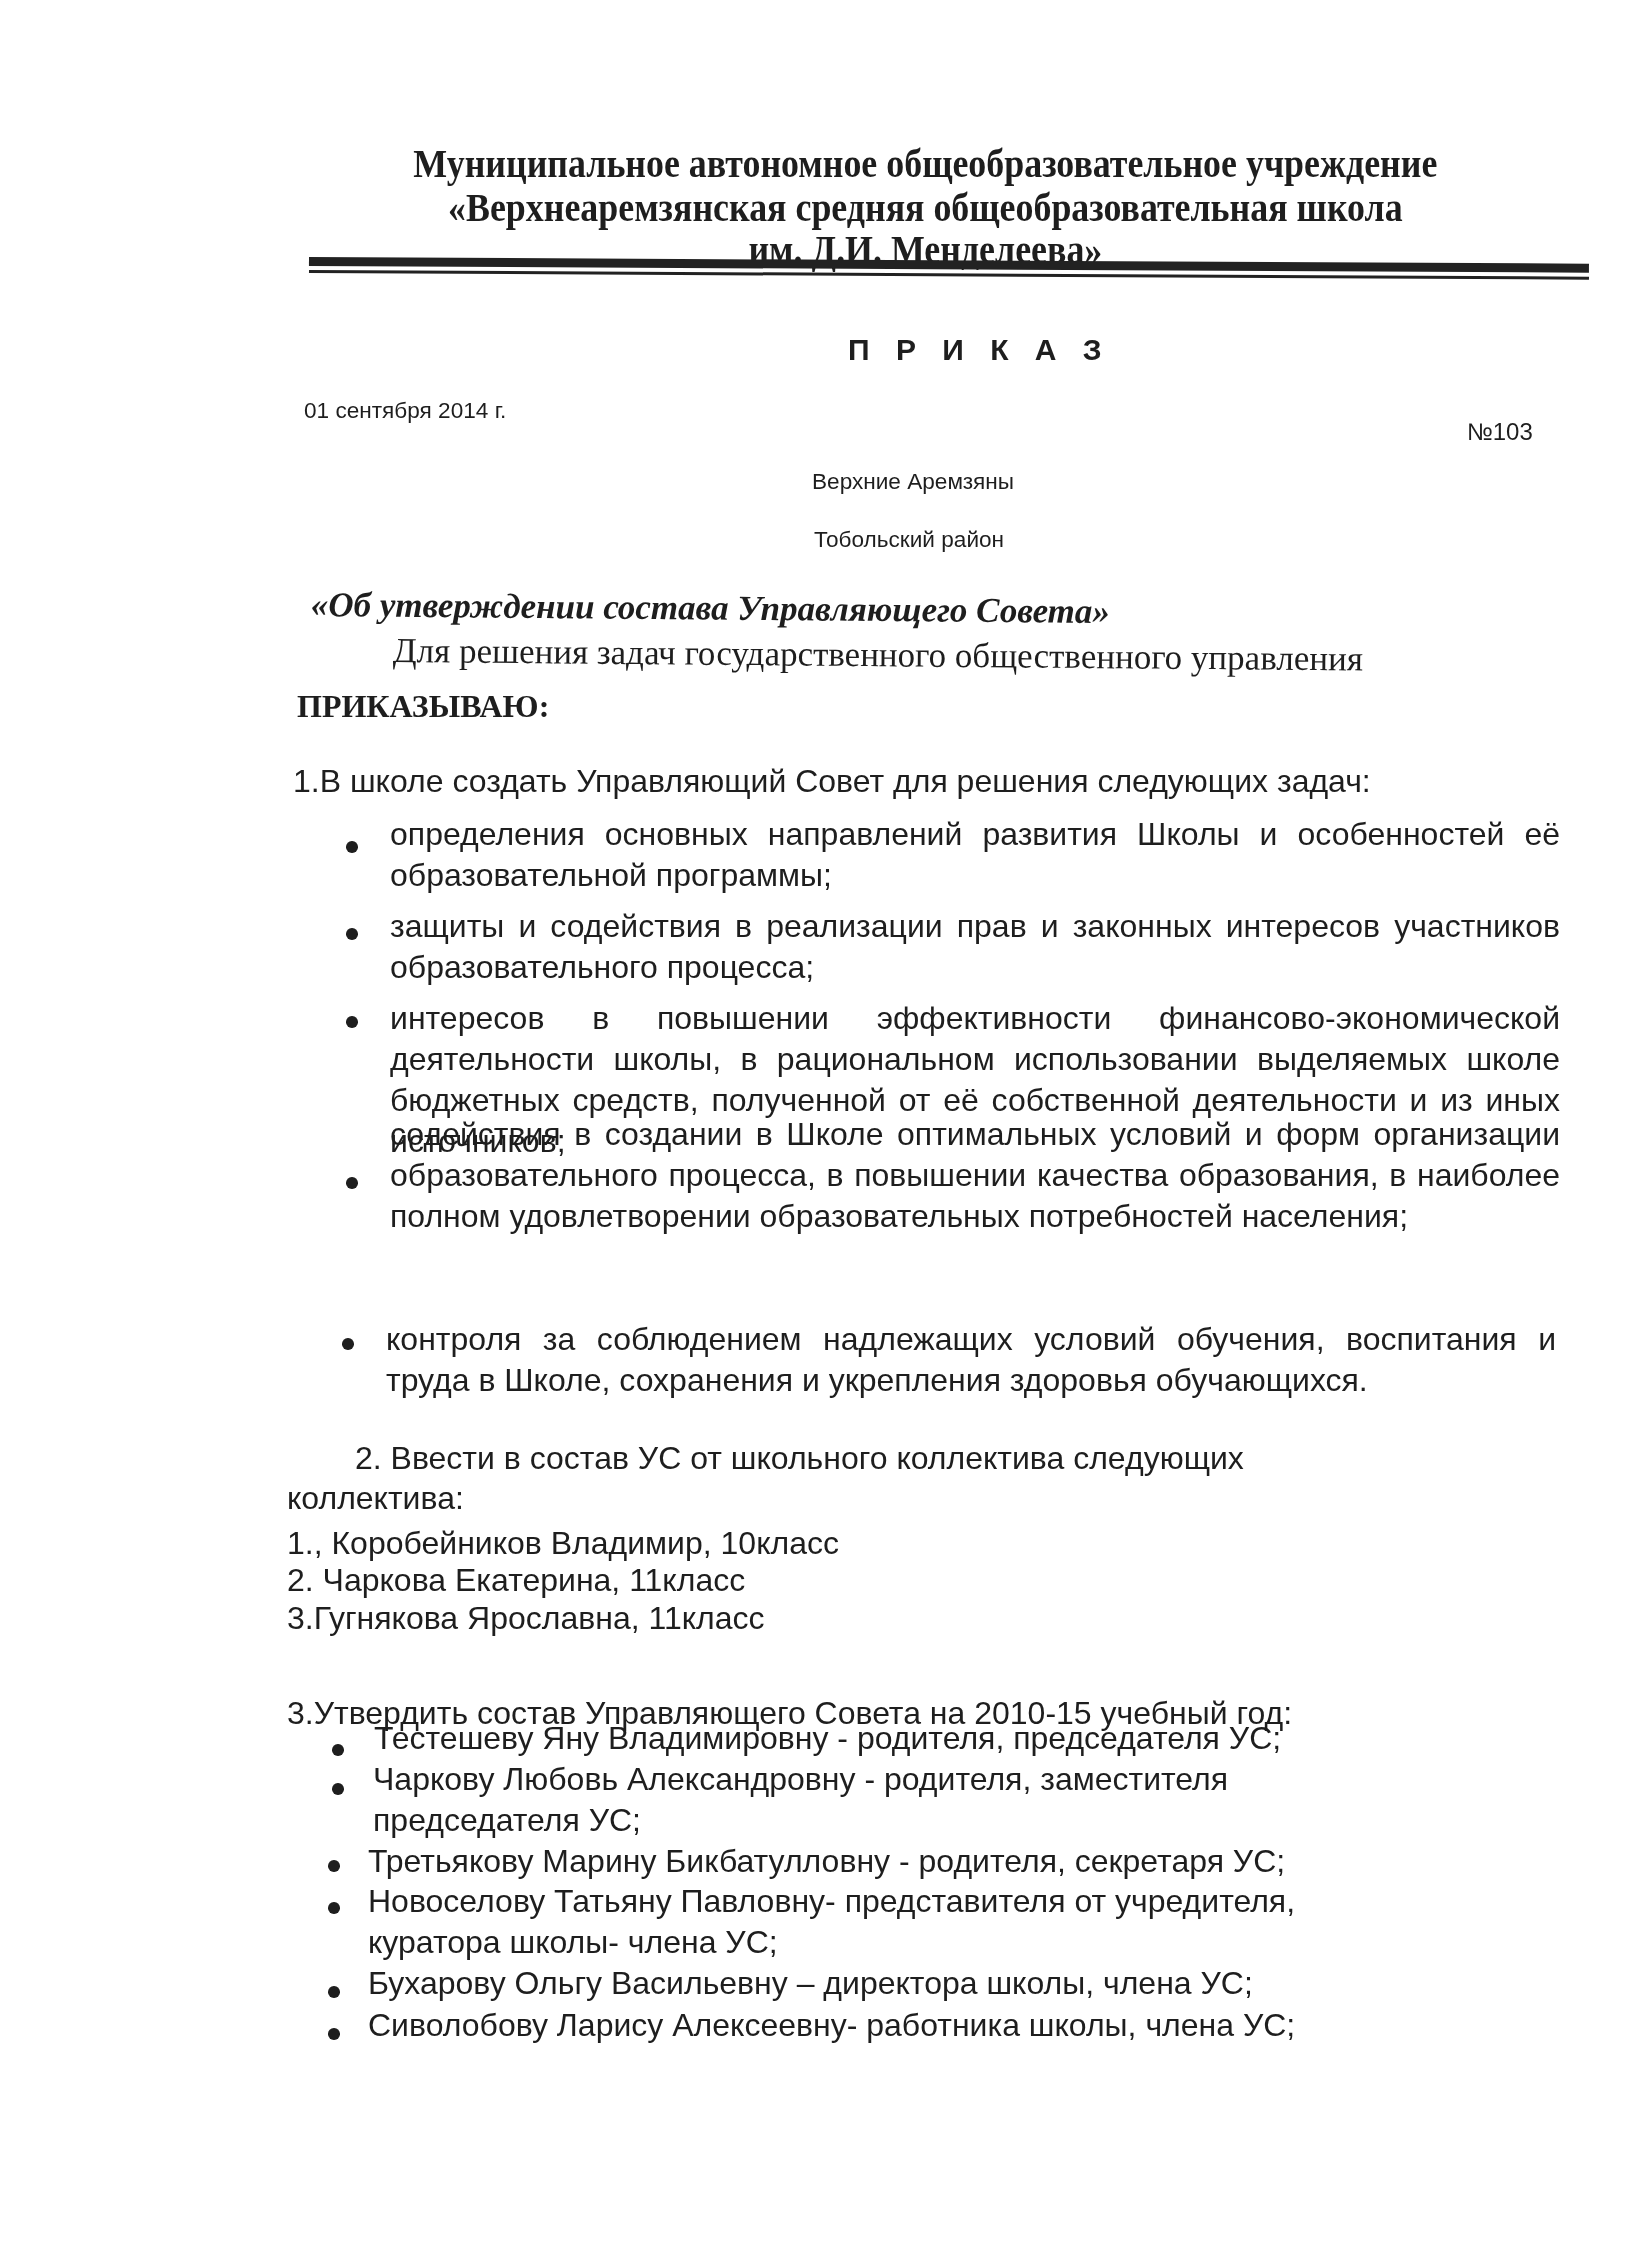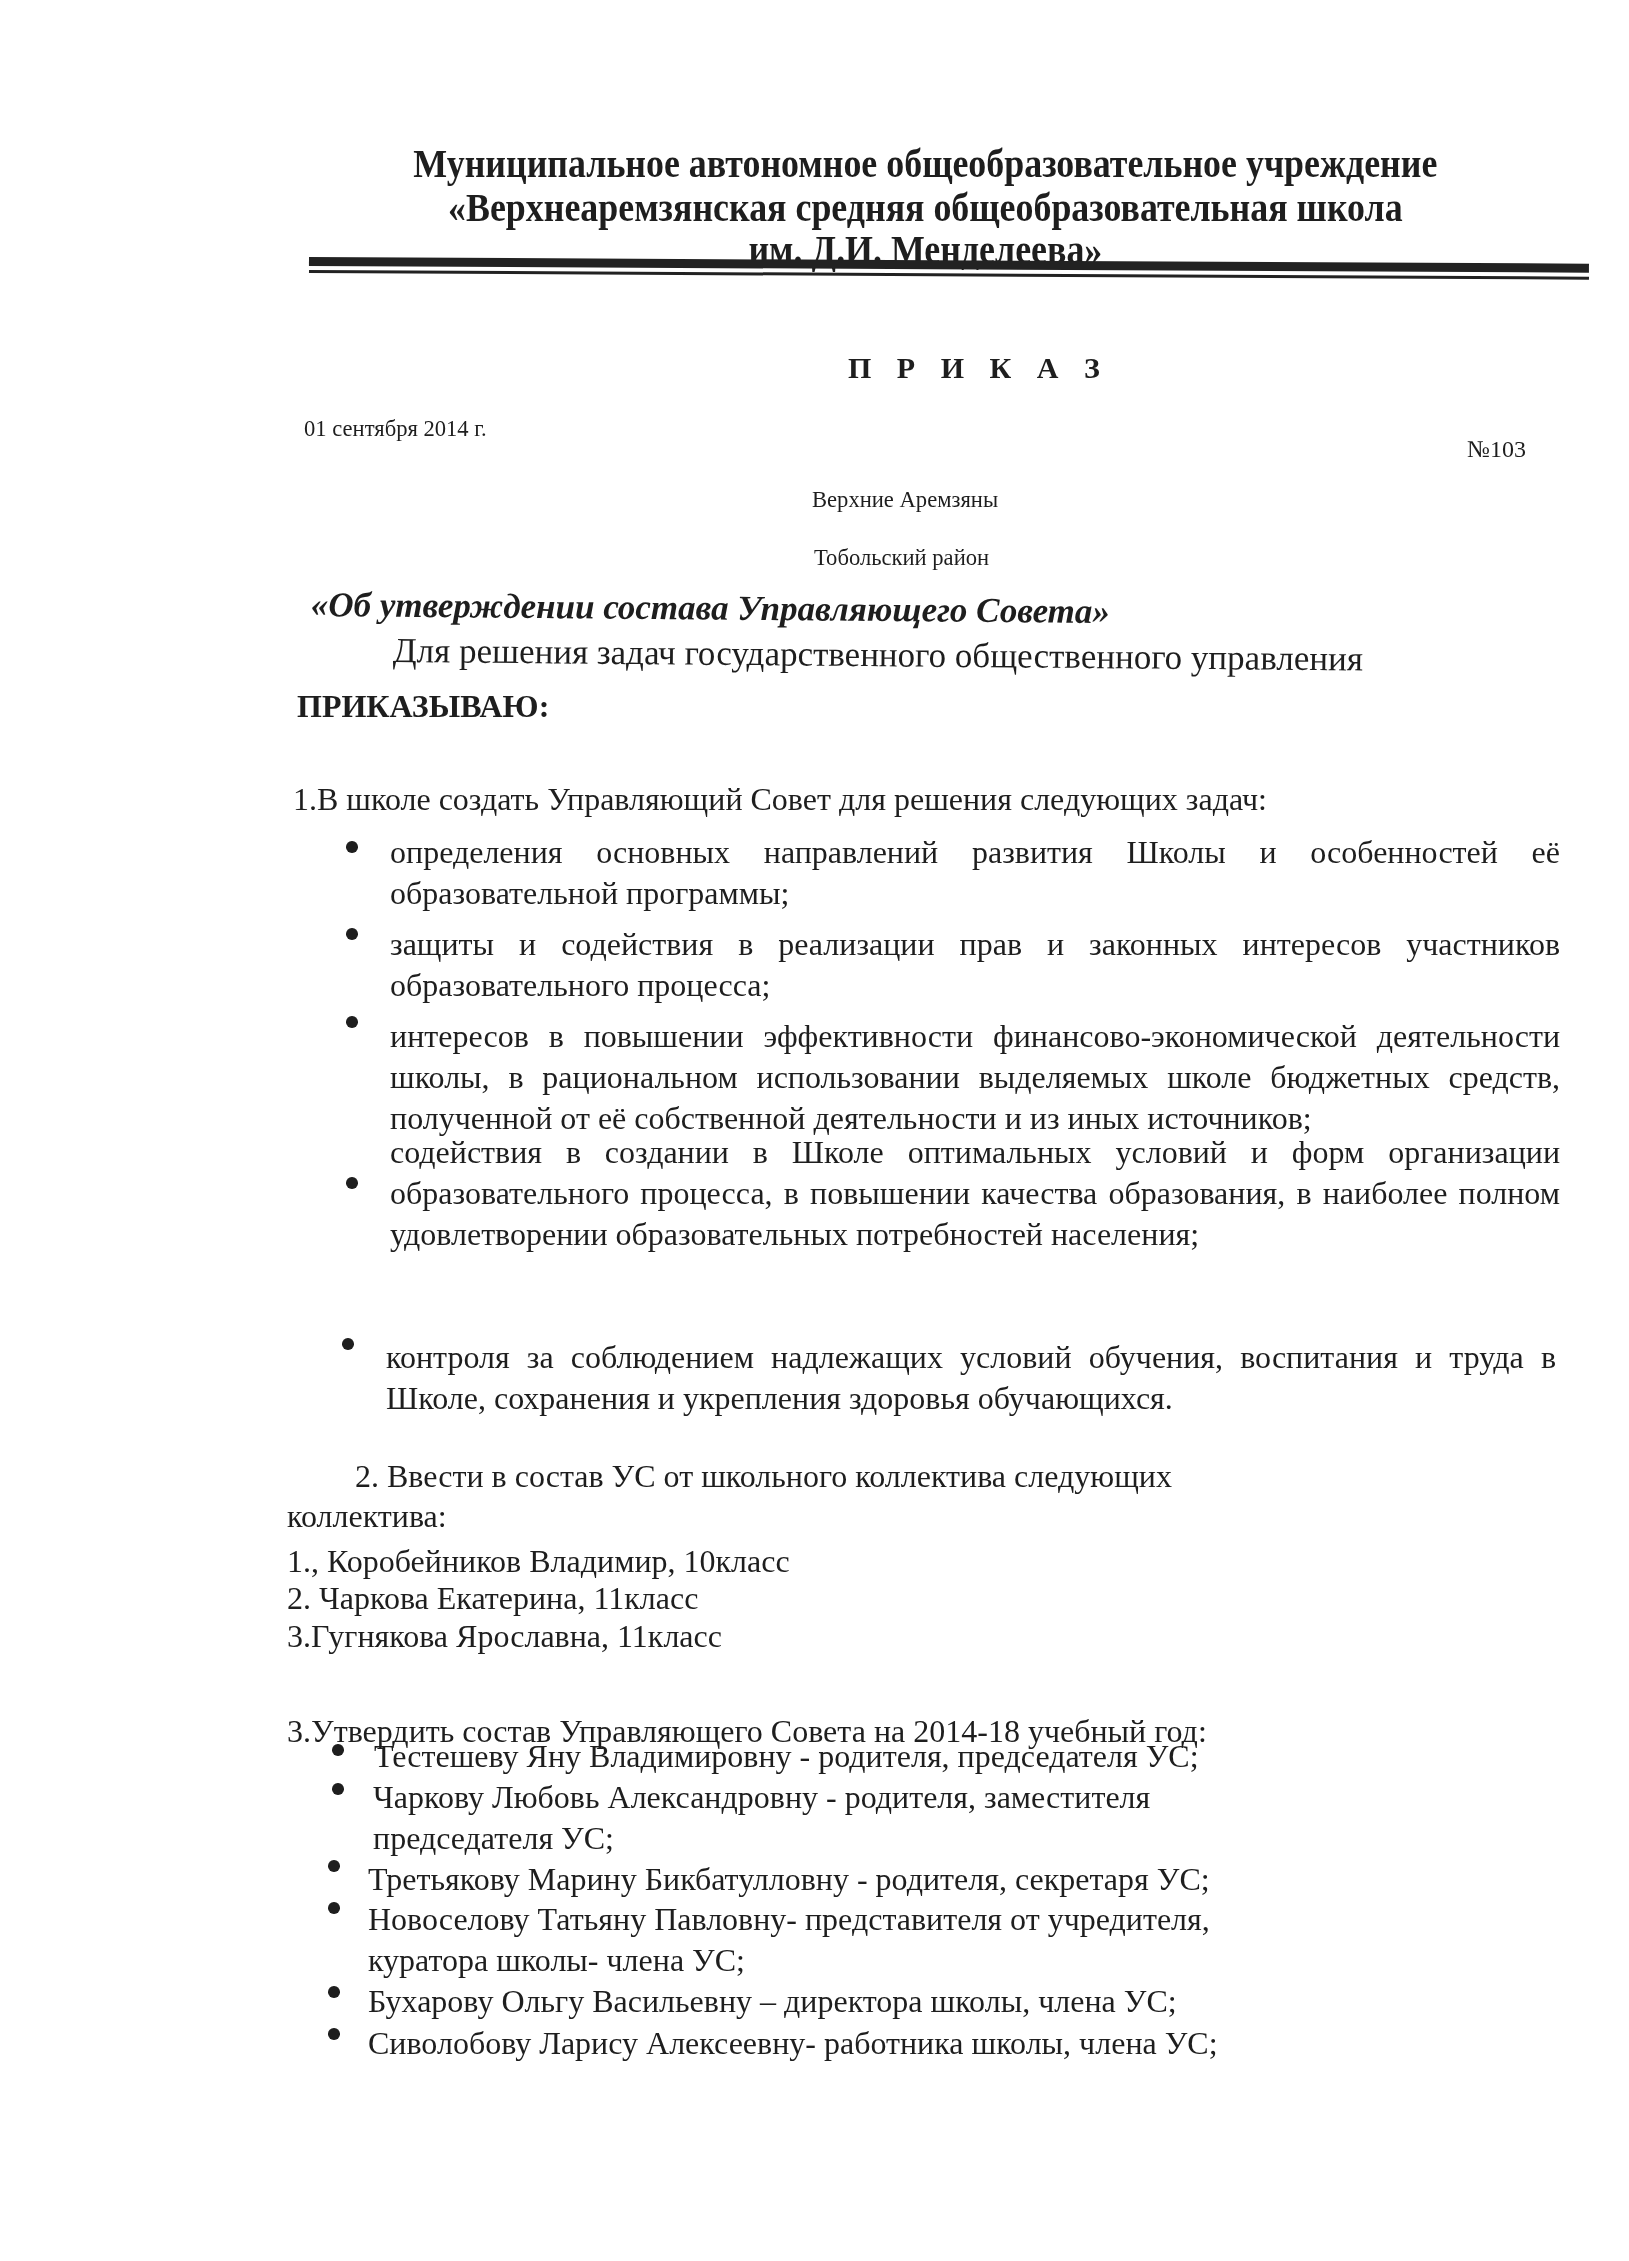--- a/index.html
+++ b/index.html
@@ -1,19 +1,19 @@
 <!DOCTYPE html>
 <html style="font-size:10.3px"><head>
 <meta charset="utf-8">
 <style>
   html, body { margin:0; padding:0; background:#ffffff; }
   body { width:1630px; height:2261px; position:relative; overflow:hidden; color:#1e1e1e; }
   .abs { position:absolute; white-space:nowrap; }
   .serif { font-family: "Liberation Serif", "DejaVu Serif", serif; }
-  .sans { font-family: Liberation Serif, serif; margin-top: 18px; }
+  .sans { font-family: Liberation Sans, sans-serif; }
 
   .hdr { left:0; width:1630px; text-align:center; font-weight:bold; font-size:39px; transform: scaleX(0.92); transform-origin: 935px 0; }
   #hdr1 { top:141px; padding-left:219px; box-sizing:border-box; }
   #hdr2 { top:185px; padding-left:219px; box-sizing:border-box; }
   #hdr3 { top:227px; padding-left:219px; box-sizing:border-box; }
 
   .rule-thick { left:309px; top:257px; width:1280px; height:9px; background:#222; transform: rotate(0.3deg); transform-origin:left top; }
   .rule-thin { left:309px; top:270px; width:1280px; height:2.6px; background:#222; transform: rotate(0.3deg); transform-origin:left top; }
 
   #order-title { left:848px; top:333px; font-size:30px; font-weight:bold; letter-spacing:9px; }
@@ -67,21 +67,21 @@
 
   <div class="bullet" style="left:342px; top:1338px;"></div>
   <div class="item sans" style="left:386px; top:1319px; width:1170px;">контроля за соблюдением надлежащих условий обучения, воспитания и труда в Школе, сохранения и укрепления здоровья обучающихся.</div>
 
   <div class="abs sans p" style="left:355px; top:1438px;">2. Ввести в состав УС от школьного коллектива следующих</div>
   <div class="abs sans p" style="left:287px; top:1478px;">коллектива:</div>
   <div class="abs sans p" style="left:287px; top:1523px;">1., Коробейников Владимир, 10класс</div>
   <div class="abs sans p" style="left:287px; top:1560px;">2. Чаркова Екатерина, 11класс</div>
   <div class="abs sans p" style="left:287px; top:1598px;">3.Гугнякова Ярославна, 11класс</div>
 
-  <div class="abs sans p" style="left:287px; top:1693px;">3.Утвердить состав Управляющего Совета  на 2014-18 учебный год:</div>
+  <div class="abs sans p" style="left:287px; top:1693px;">3.Утвердить состав Управляющего Совета  на 2010-15 учебный год:</div>
 
   <div class="bullet" style="left:332px; top:1744px;"></div>
   <div class="abs sans p" style="left:374px; top:1718px;">Тестешеву Яну Владимировну - родителя, председателя УС;</div>
 
   <div class="bullet" style="left:332px; top:1783px;"></div>
   <div class="item sans" style="left:373px; top:1759px; width:928px; text-align:left;">Чаркову Любовь Александровну - родителя, заместителя председателя УС;</div>
 
   <div class="bullet" style="left:328px; top:1860px;"></div>
   <div class="abs sans p" style="left:368px; top:1841px;">Третьякову Марину  Бикбатулловну  - родителя, секретаря УС;</div>
 

